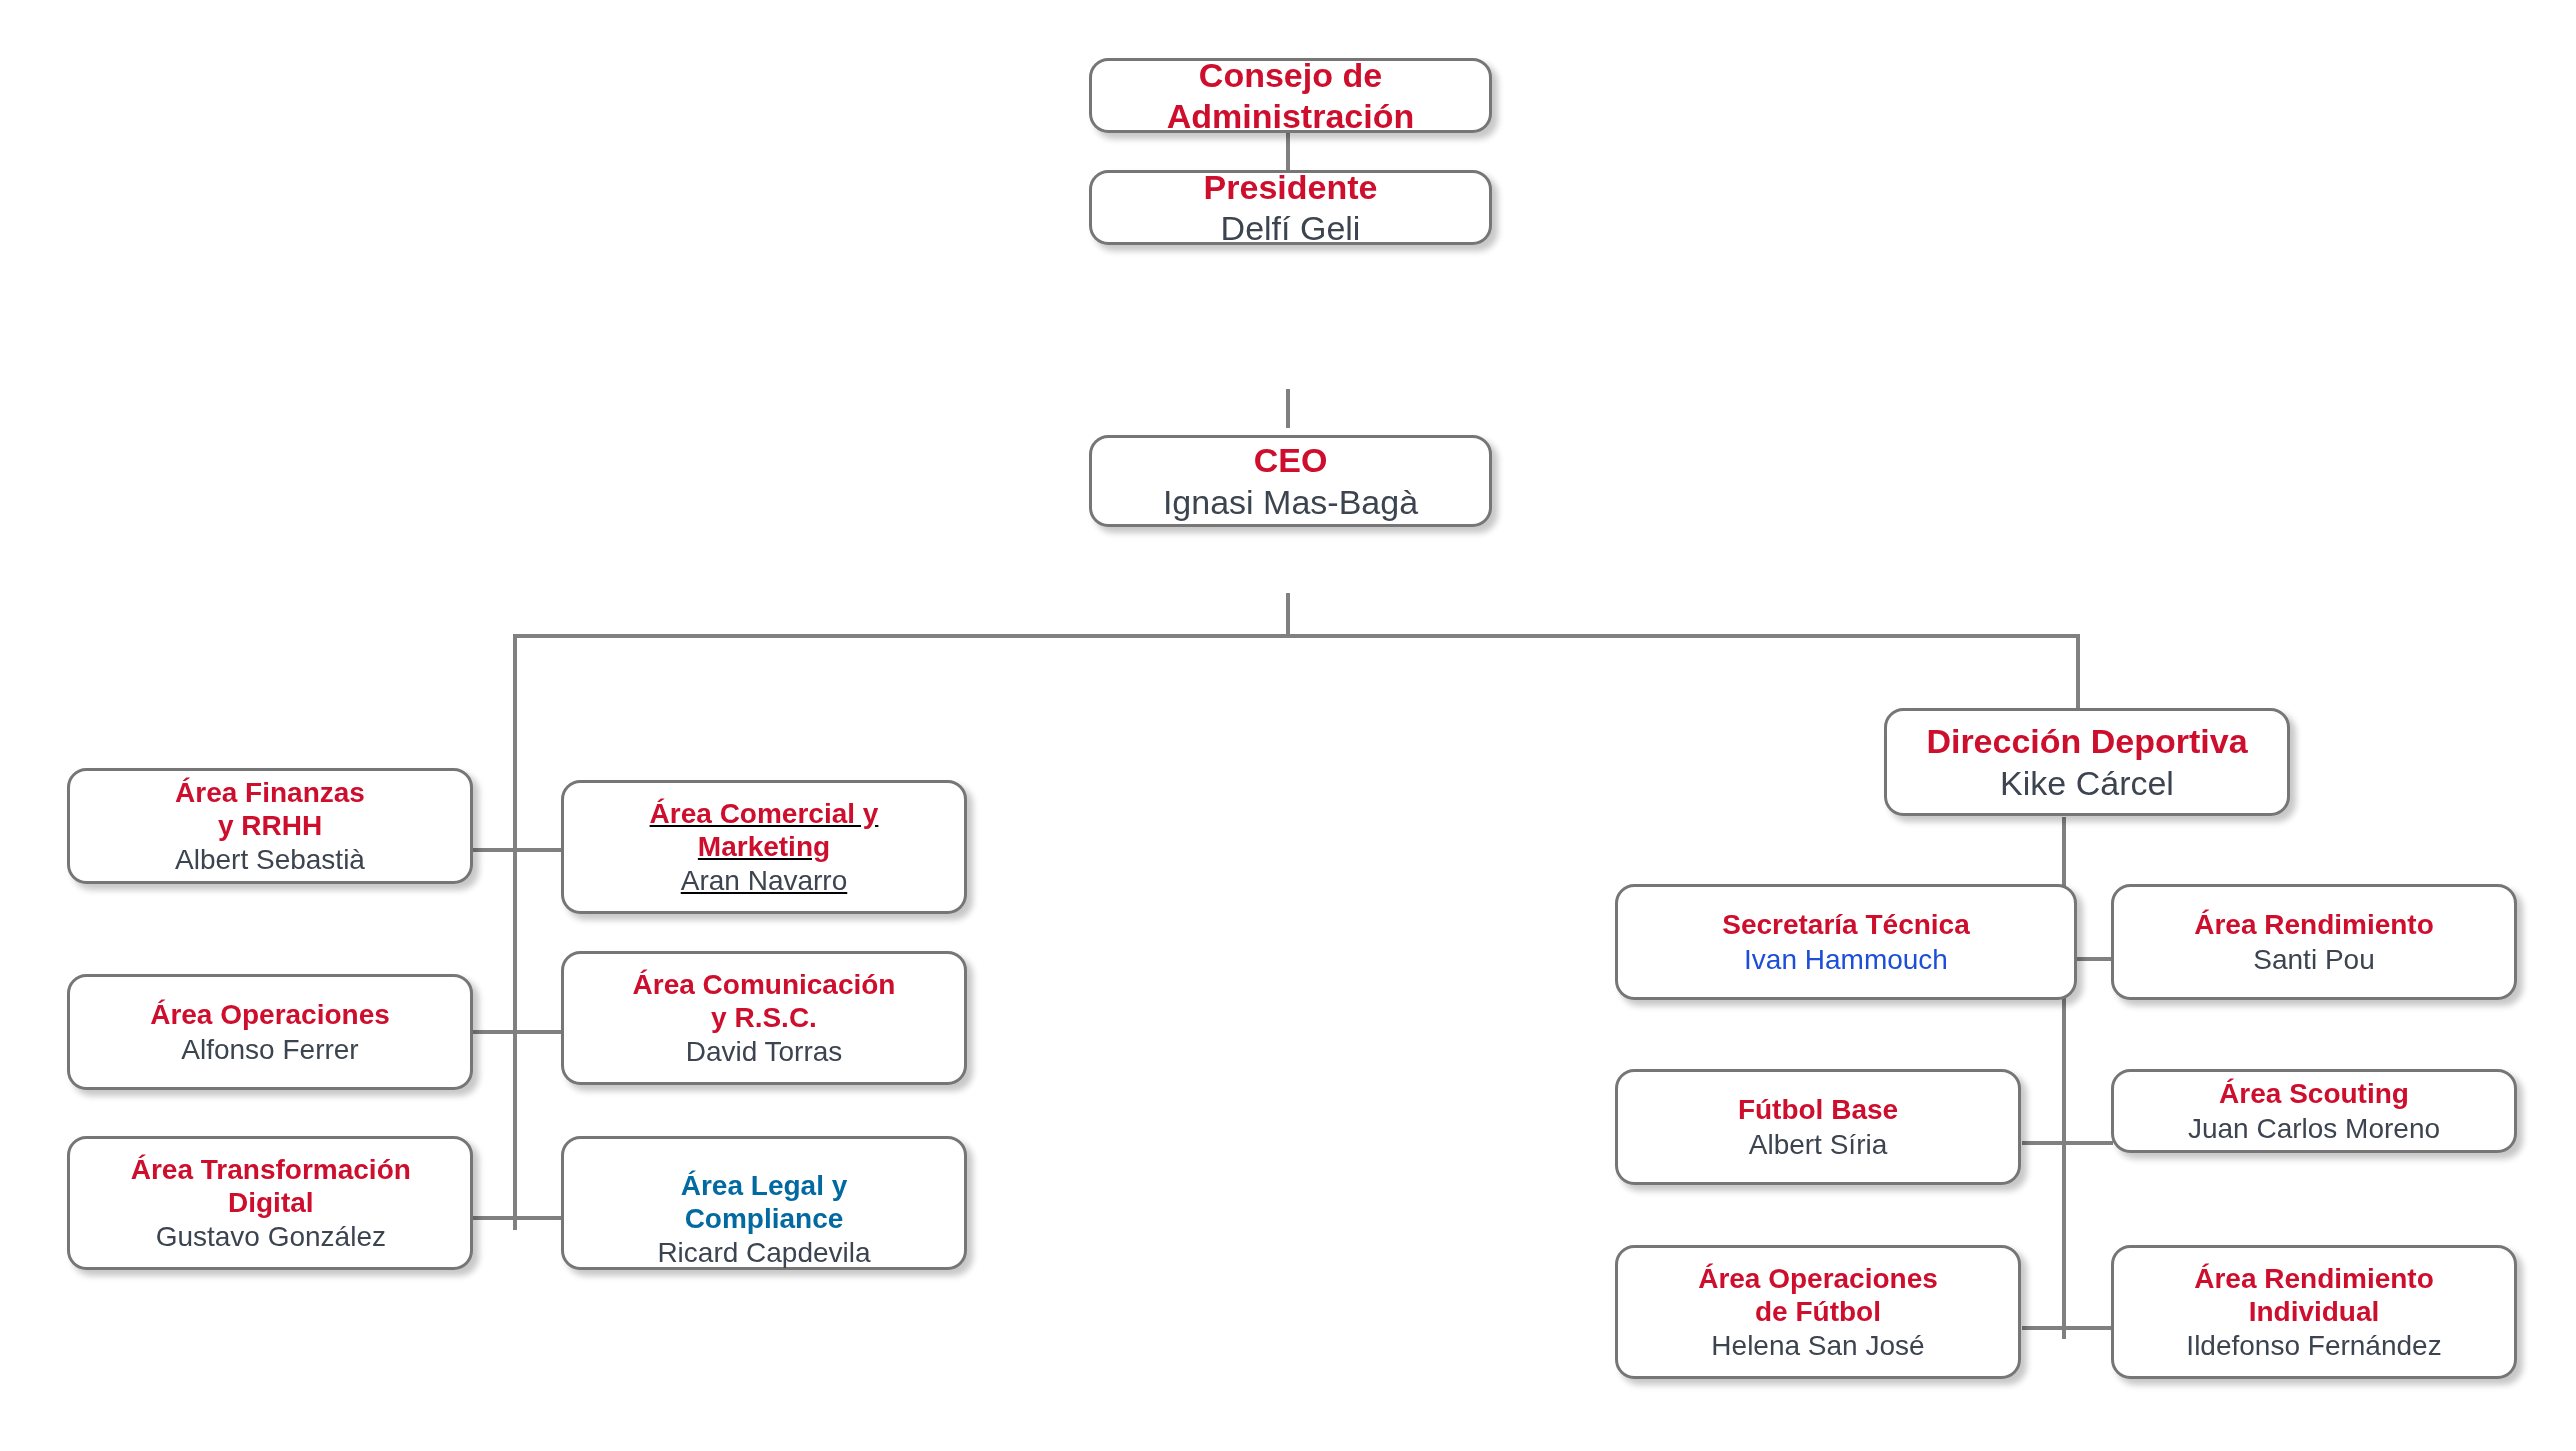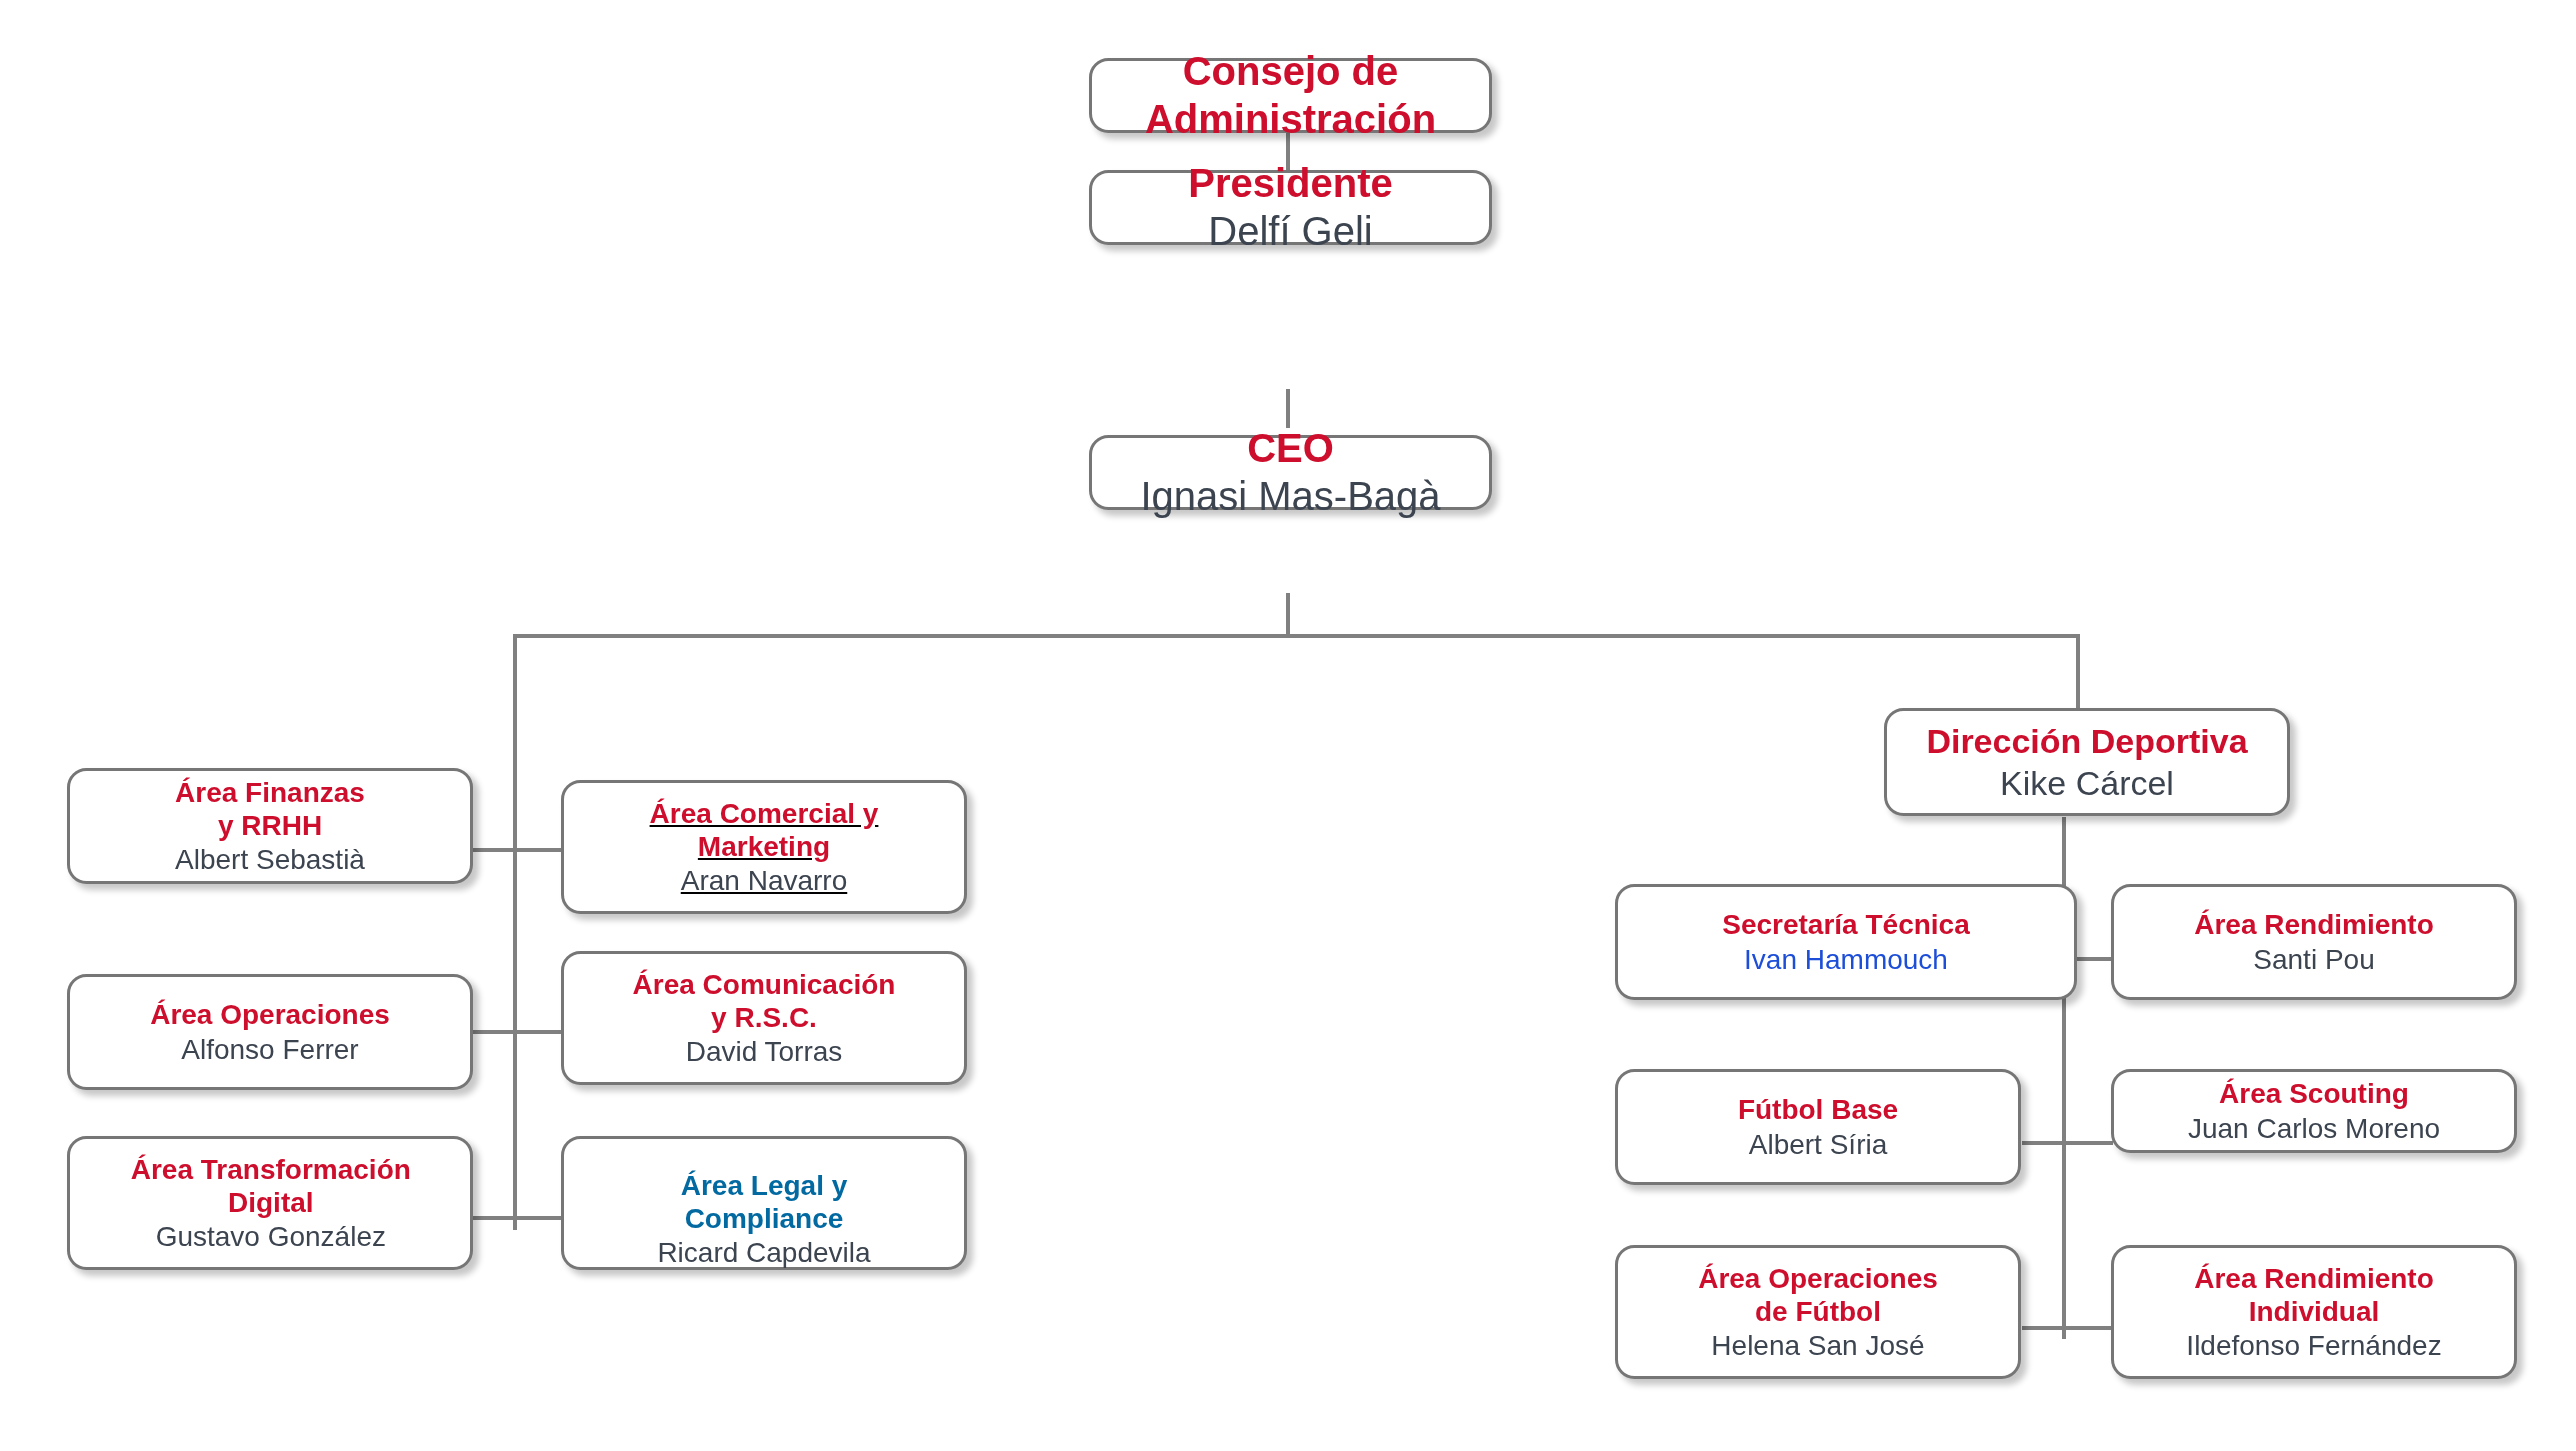--- a/index.html
+++ b/index.html
@@ -51,21 +51,21 @@
   }
   .node .person {
     color: #3C4450;
     font-weight: normal;
     line-height: 1.18;
     margin-top: 1.5px;
   }
 
   
   .sz-top .title,
-  .sz-top .person { font-size: 40px; }
+  .sz-top .person { font-size: 34px; }
   .sz-branch .title,
   .sz-branch .person { font-size: 34px; }
   .sz-leaf .title,
   .sz-leaf .person { font-size: 28px; }
 </style>
 </head>
 <body>
 
 <div id="chart-canvas" style="background: rgb(255, 255, 255);">
 
@@ -89,21 +89,21 @@
   <div class="node sz-top" style="left: 1089px; top: 58px; width: 403px; height: 75px; border-color: rgb(118, 118, 118);">
     <div class="title" style="color: rgb(206, 14, 45);">Consejo de
 Administración</div>
   </div>
 
   <div class="node sz-top" style="left: 1089px; top: 170px; width: 403px; height: 75px; border-color: rgb(118, 118, 118);">
     <div class="title" style="color: rgb(206, 14, 45);">Presidente</div>
     <div class="person" style="color: rgb(60, 68, 80);">Delfí Geli</div>
   </div>
 
-  <div class="node sz-top" style="left: 1089px; top: 435px; width: 403px; height: 75px; border-color: rgb(118, 118, 118);">
+  <div class="node sz-top" style="left: 1089px; top: 435px; width: 403px; height: 92px; border-color: rgb(118, 118, 118);">
     <div class="title" style="color: rgb(206, 14, 45);">CEO</div>
     <div class="person" style="color: rgb(60, 68, 80);">Ignasi Mas-Bagà</div>
   </div>
 
   <div class="node sz-leaf" style="left: 67px; top: 768px; width: 406px; height: 116px; border-color: rgb(118, 118, 118);">
     <div class="title" style="color: rgb(206, 14, 45);">Área Finanzas
 y RRHH</div>
     <div class="person" style="color: rgb(60, 68, 80);">Albert Sebastià</div>
   </div>
 

